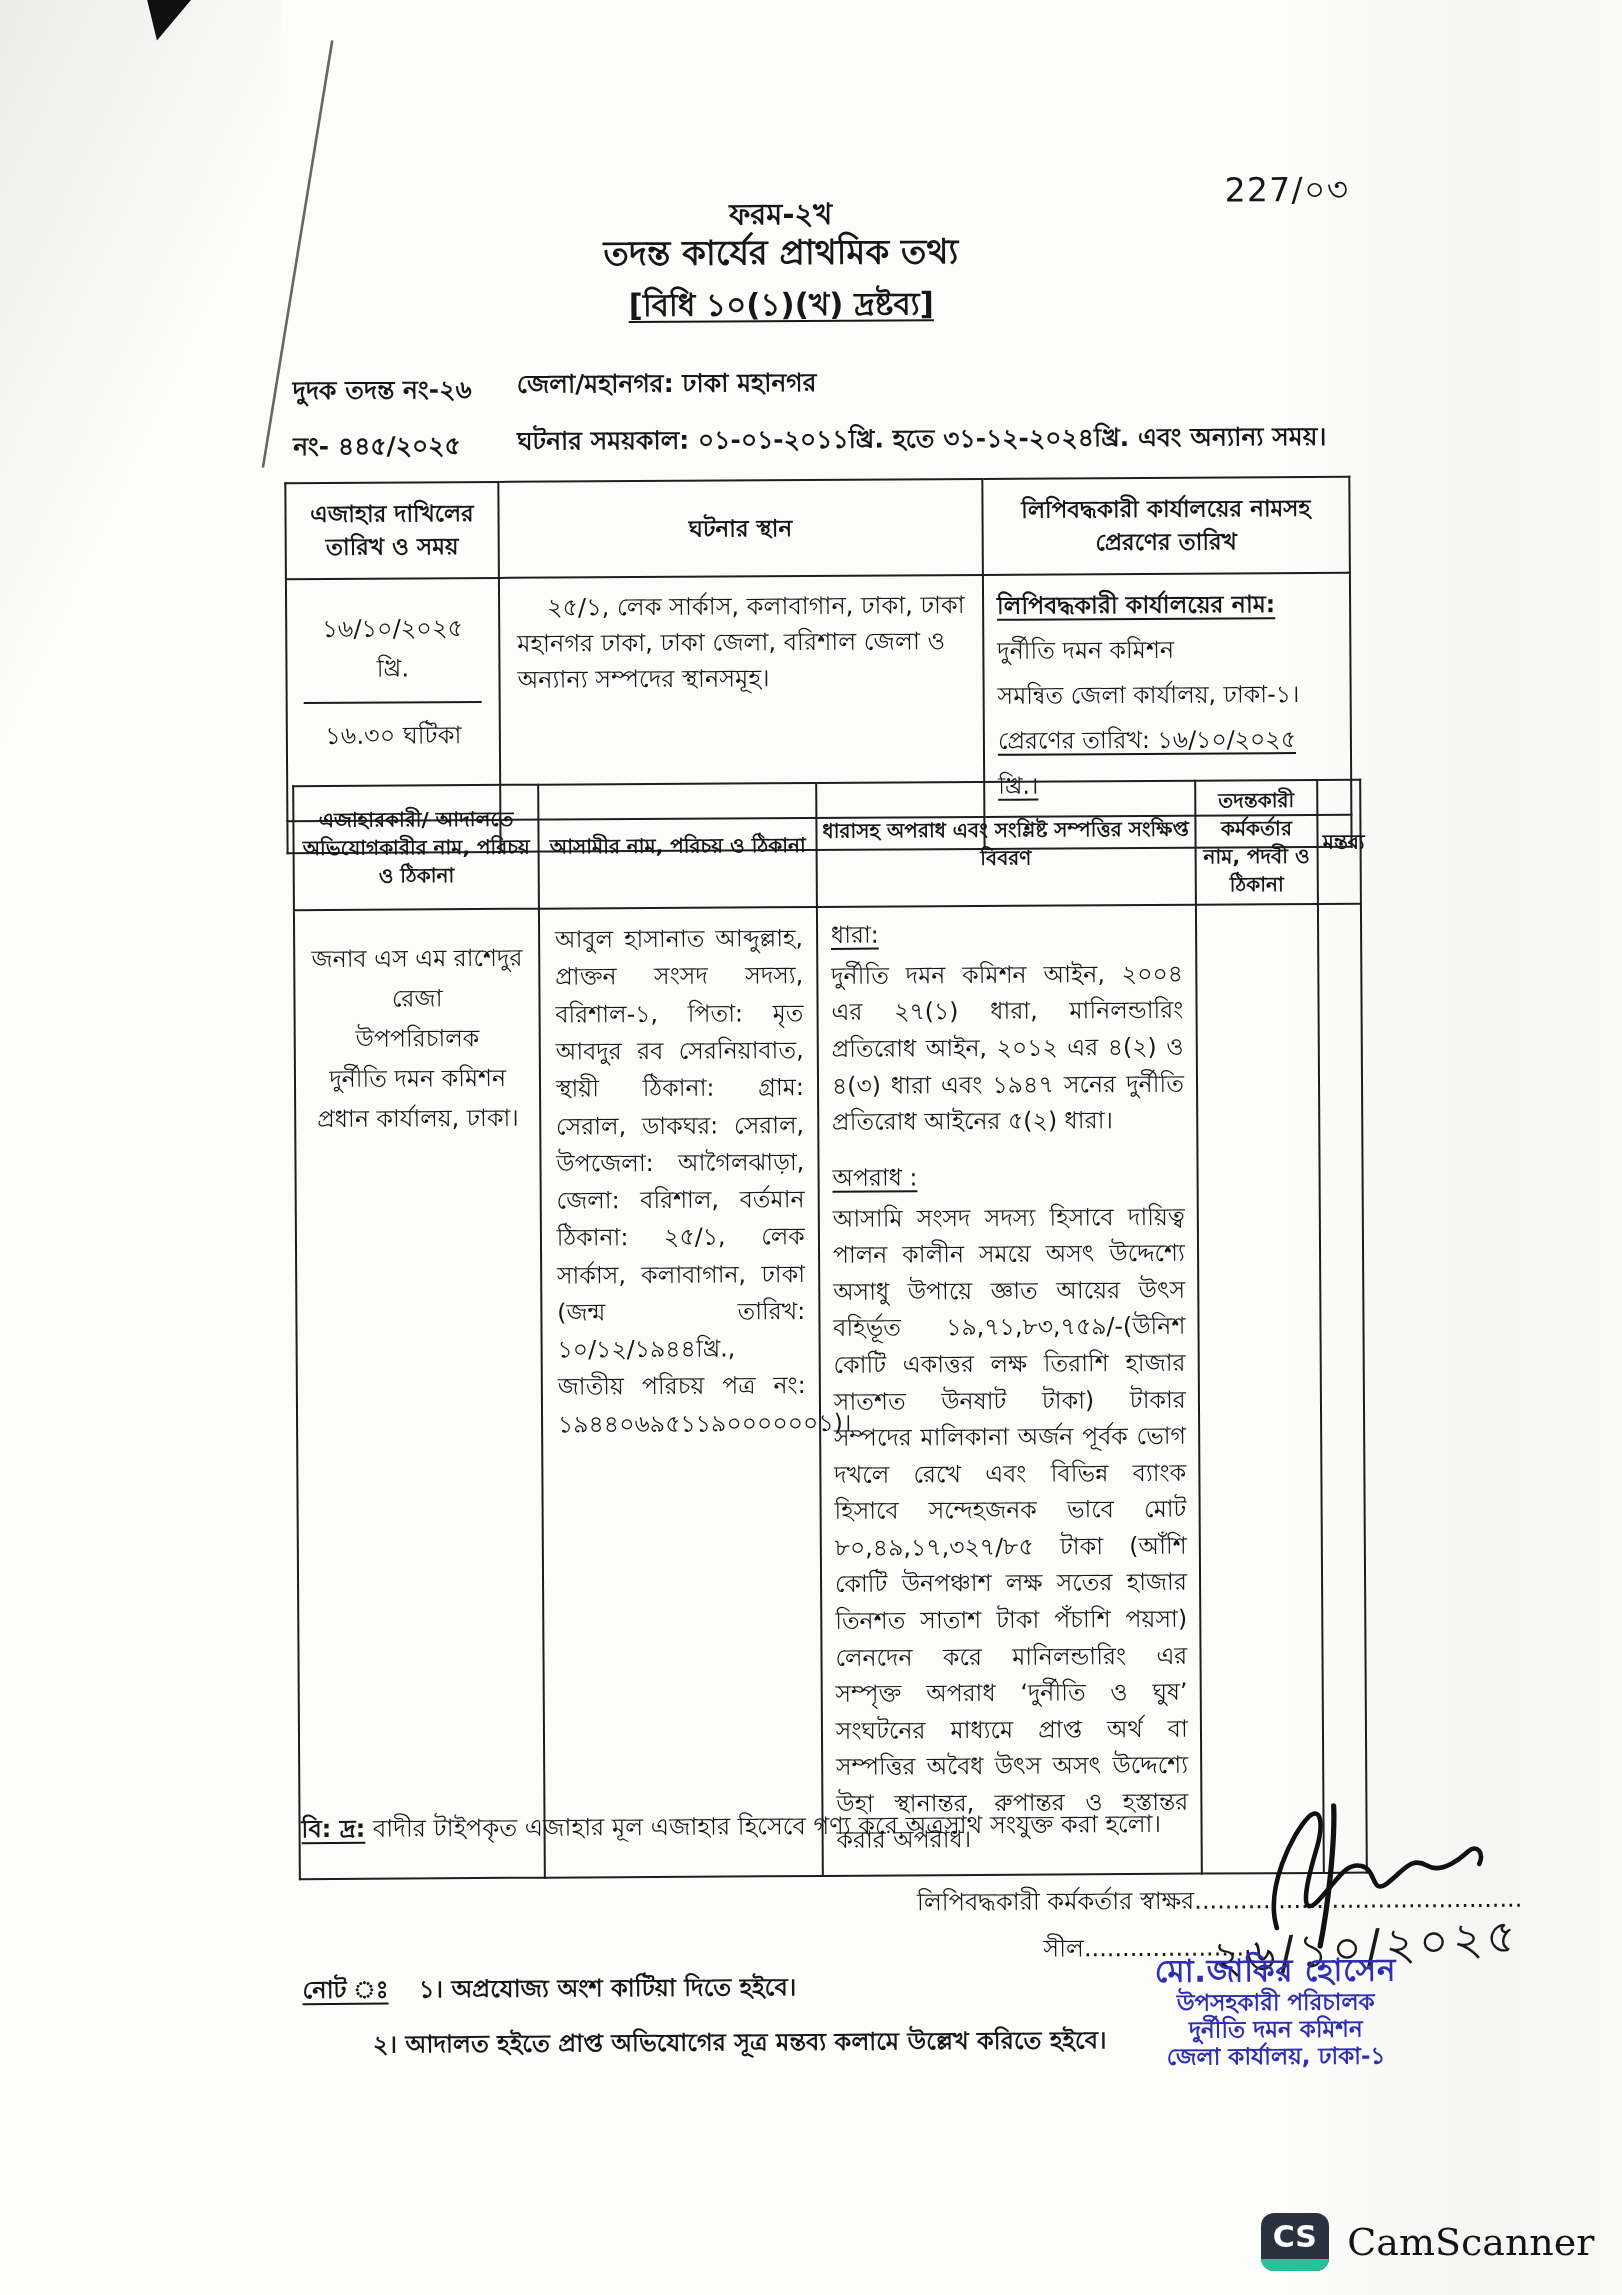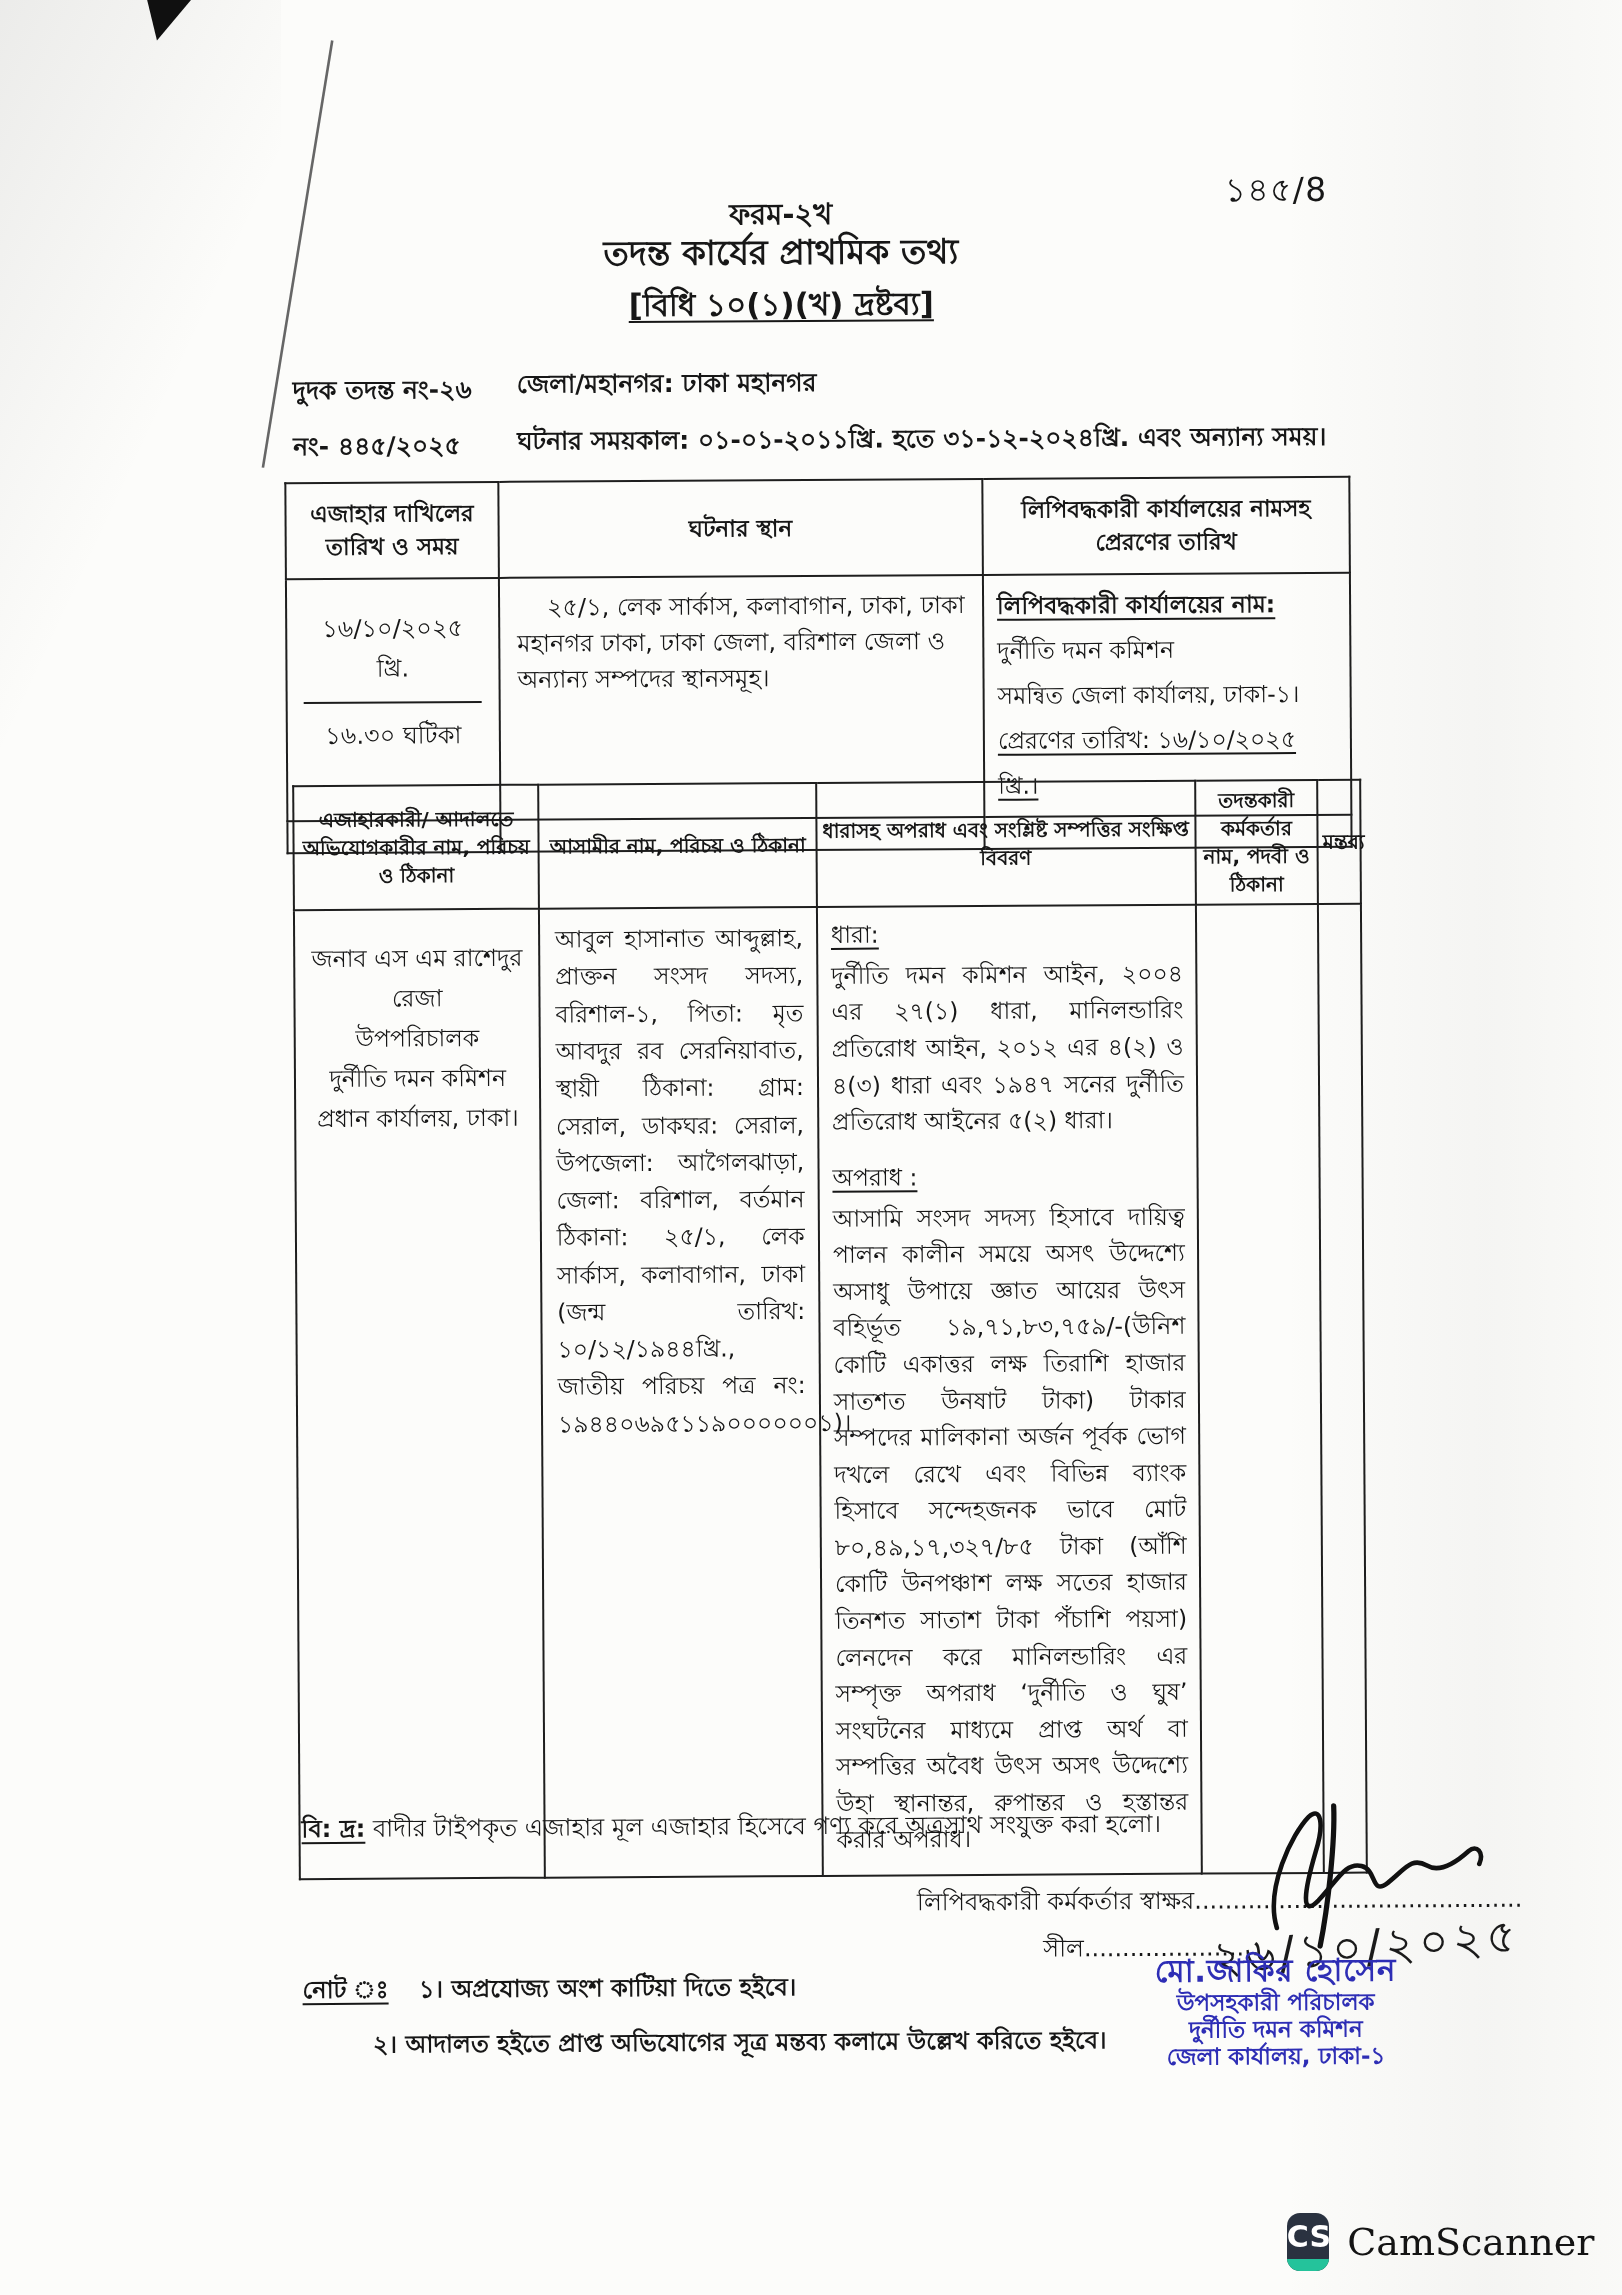--- a/index.html
+++ b/index.html
@@ -73,41 +73,41 @@
     transform:rotate(-4deg);letter-spacing:3.9px;white-space:nowrap;}
   .scribble{top:1800px;left:1230px;}
 
   
   .stamp{top:1955px;left:1112px;width:314px;text-align:center;color:#2e2eb5;line-height:1.18;}
   .stamp .s1{font-size:31px;font-weight:700;letter-spacing:0.7px;}
   .stamp .s2,.stamp .s3,.stamp .s4{font-size:23px;font-weight:700;}
 
   
   .cs-footer{position:absolute;right:27.5px;bottom:23.6px;display:flex;align-items:center;}
-  .cs-icon{width:42px;height:58px;border-radius:13px;background:#2a3240;position:relative;overflow:hidden;flex:0 0 auto;}
+  .cs-icon{width:68px;height:58px;border-radius:13px;background:#2a3240;position:relative;overflow:hidden;flex:0 0 auto;}
   .cs-icon .cs-text{display:block;color:#ffffff;font-weight:700;font-size:30px;text-align:center;line-height:47px;}
   .cs-strip{position:absolute;bottom:0;left:0;width:100%;height:12.4px;background:#24c39b;}
   .cs-brand{font-family:"DejaVu Serif","Liberation Serif",serif;font-size:38px;color:#141414;margin-left:18.3px;}
 </style>
 </head>
 <body>
 
 <div class="page">
 
   <div class="left-shade"></div>
   <div class="streak"></div>
   <svg class="artifacts" width="1622" height="2295" viewBox="0 0 2480 3509">
     <path d="M225,0 L292,0 L240,62 Z" fill="#101010"></path>
     <line x1="508" y1="62" x2="402" y2="715" stroke="#4d4d4d" stroke-width="4" opacity="0.85"></line>
   </svg>
 
   <div class="content">
 
     <div class="abs center-line form-no">ফরম-২খ</div>
-    <div class="abs sheet-no">১৪৫/8</div>
+    <div class="abs sheet-no">227/০৩</div>
     <div class="abs center-line main-title">তদন্ত কার্যের প্রাথমিক তথ্য</div>
     <div class="abs center-line rule-ref"><span class="u">[বিধি ১০(১)(খ) দ্রষ্টব্য]</span></div>
 
     <div class="abs meta m-r1l">দুদক তদন্ত নং-২৬</div>
     <div class="abs meta m-r1r">
       <span>জেলা/মহানগর:</span>
       <span class="val">ঢাকা মহানগর</span>
     </div>
     <div class="abs meta m-r2l">নং- ৪৪৫/২০২৫</div>
     <div class="abs meta m-r2r">

